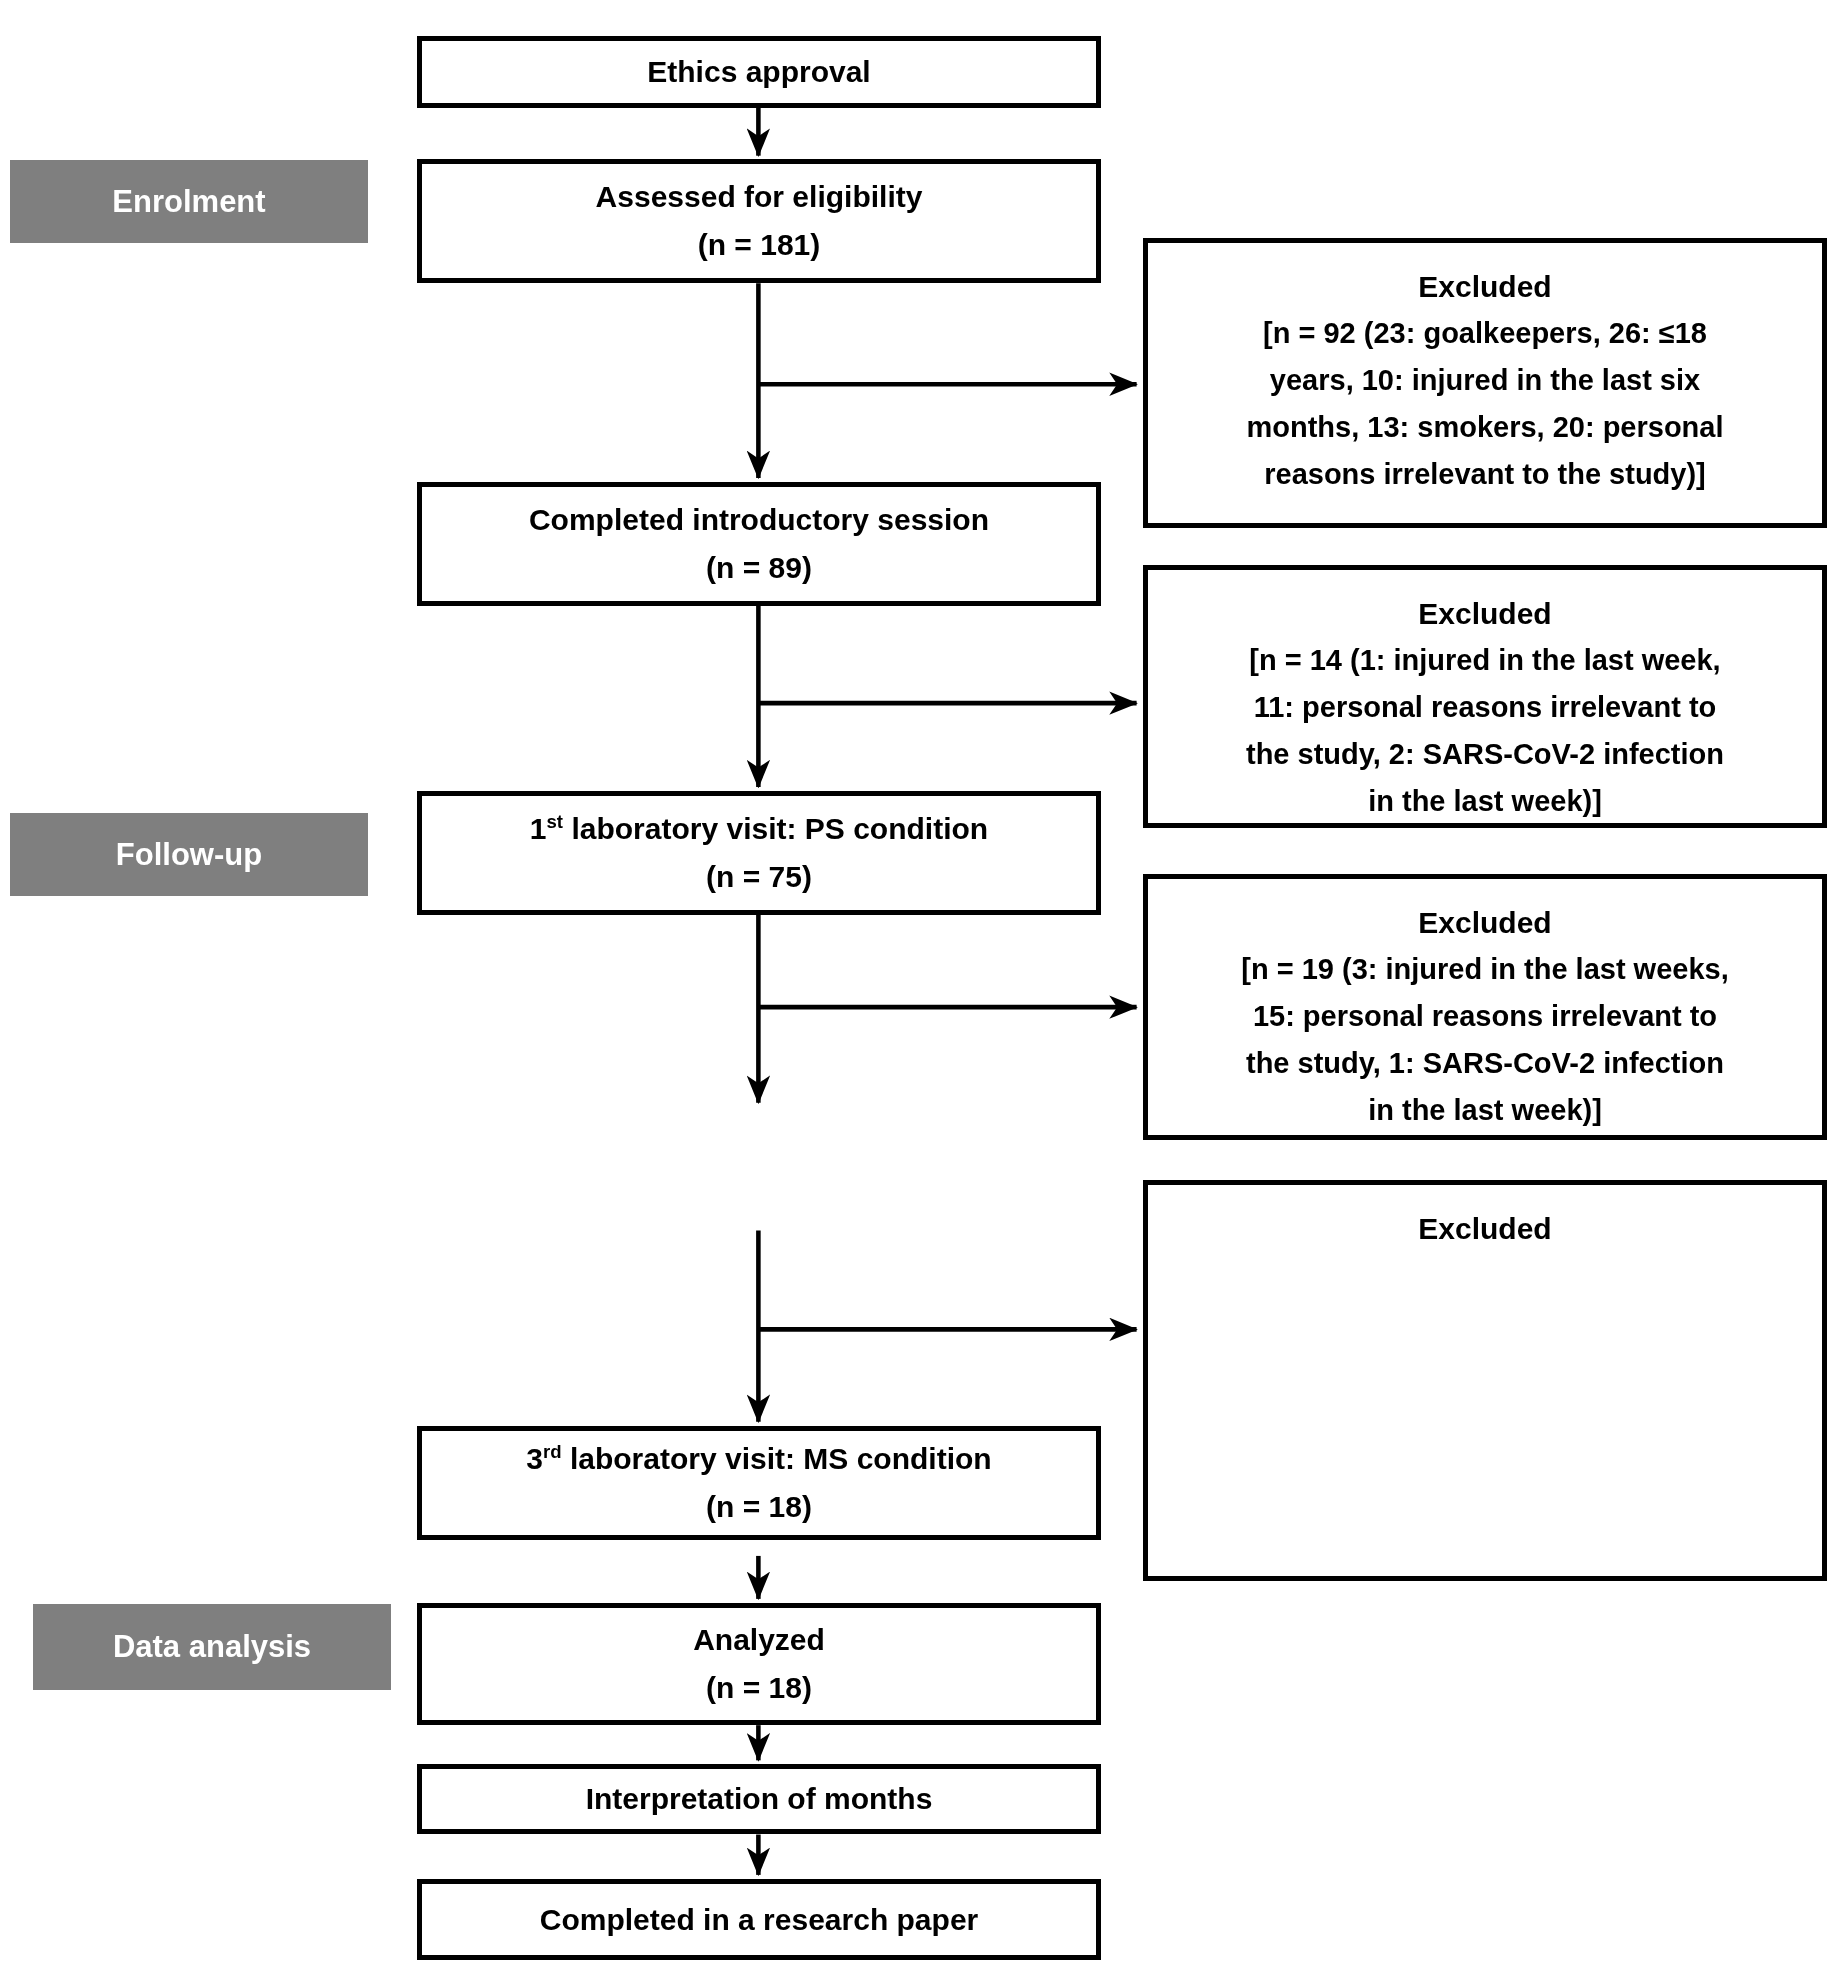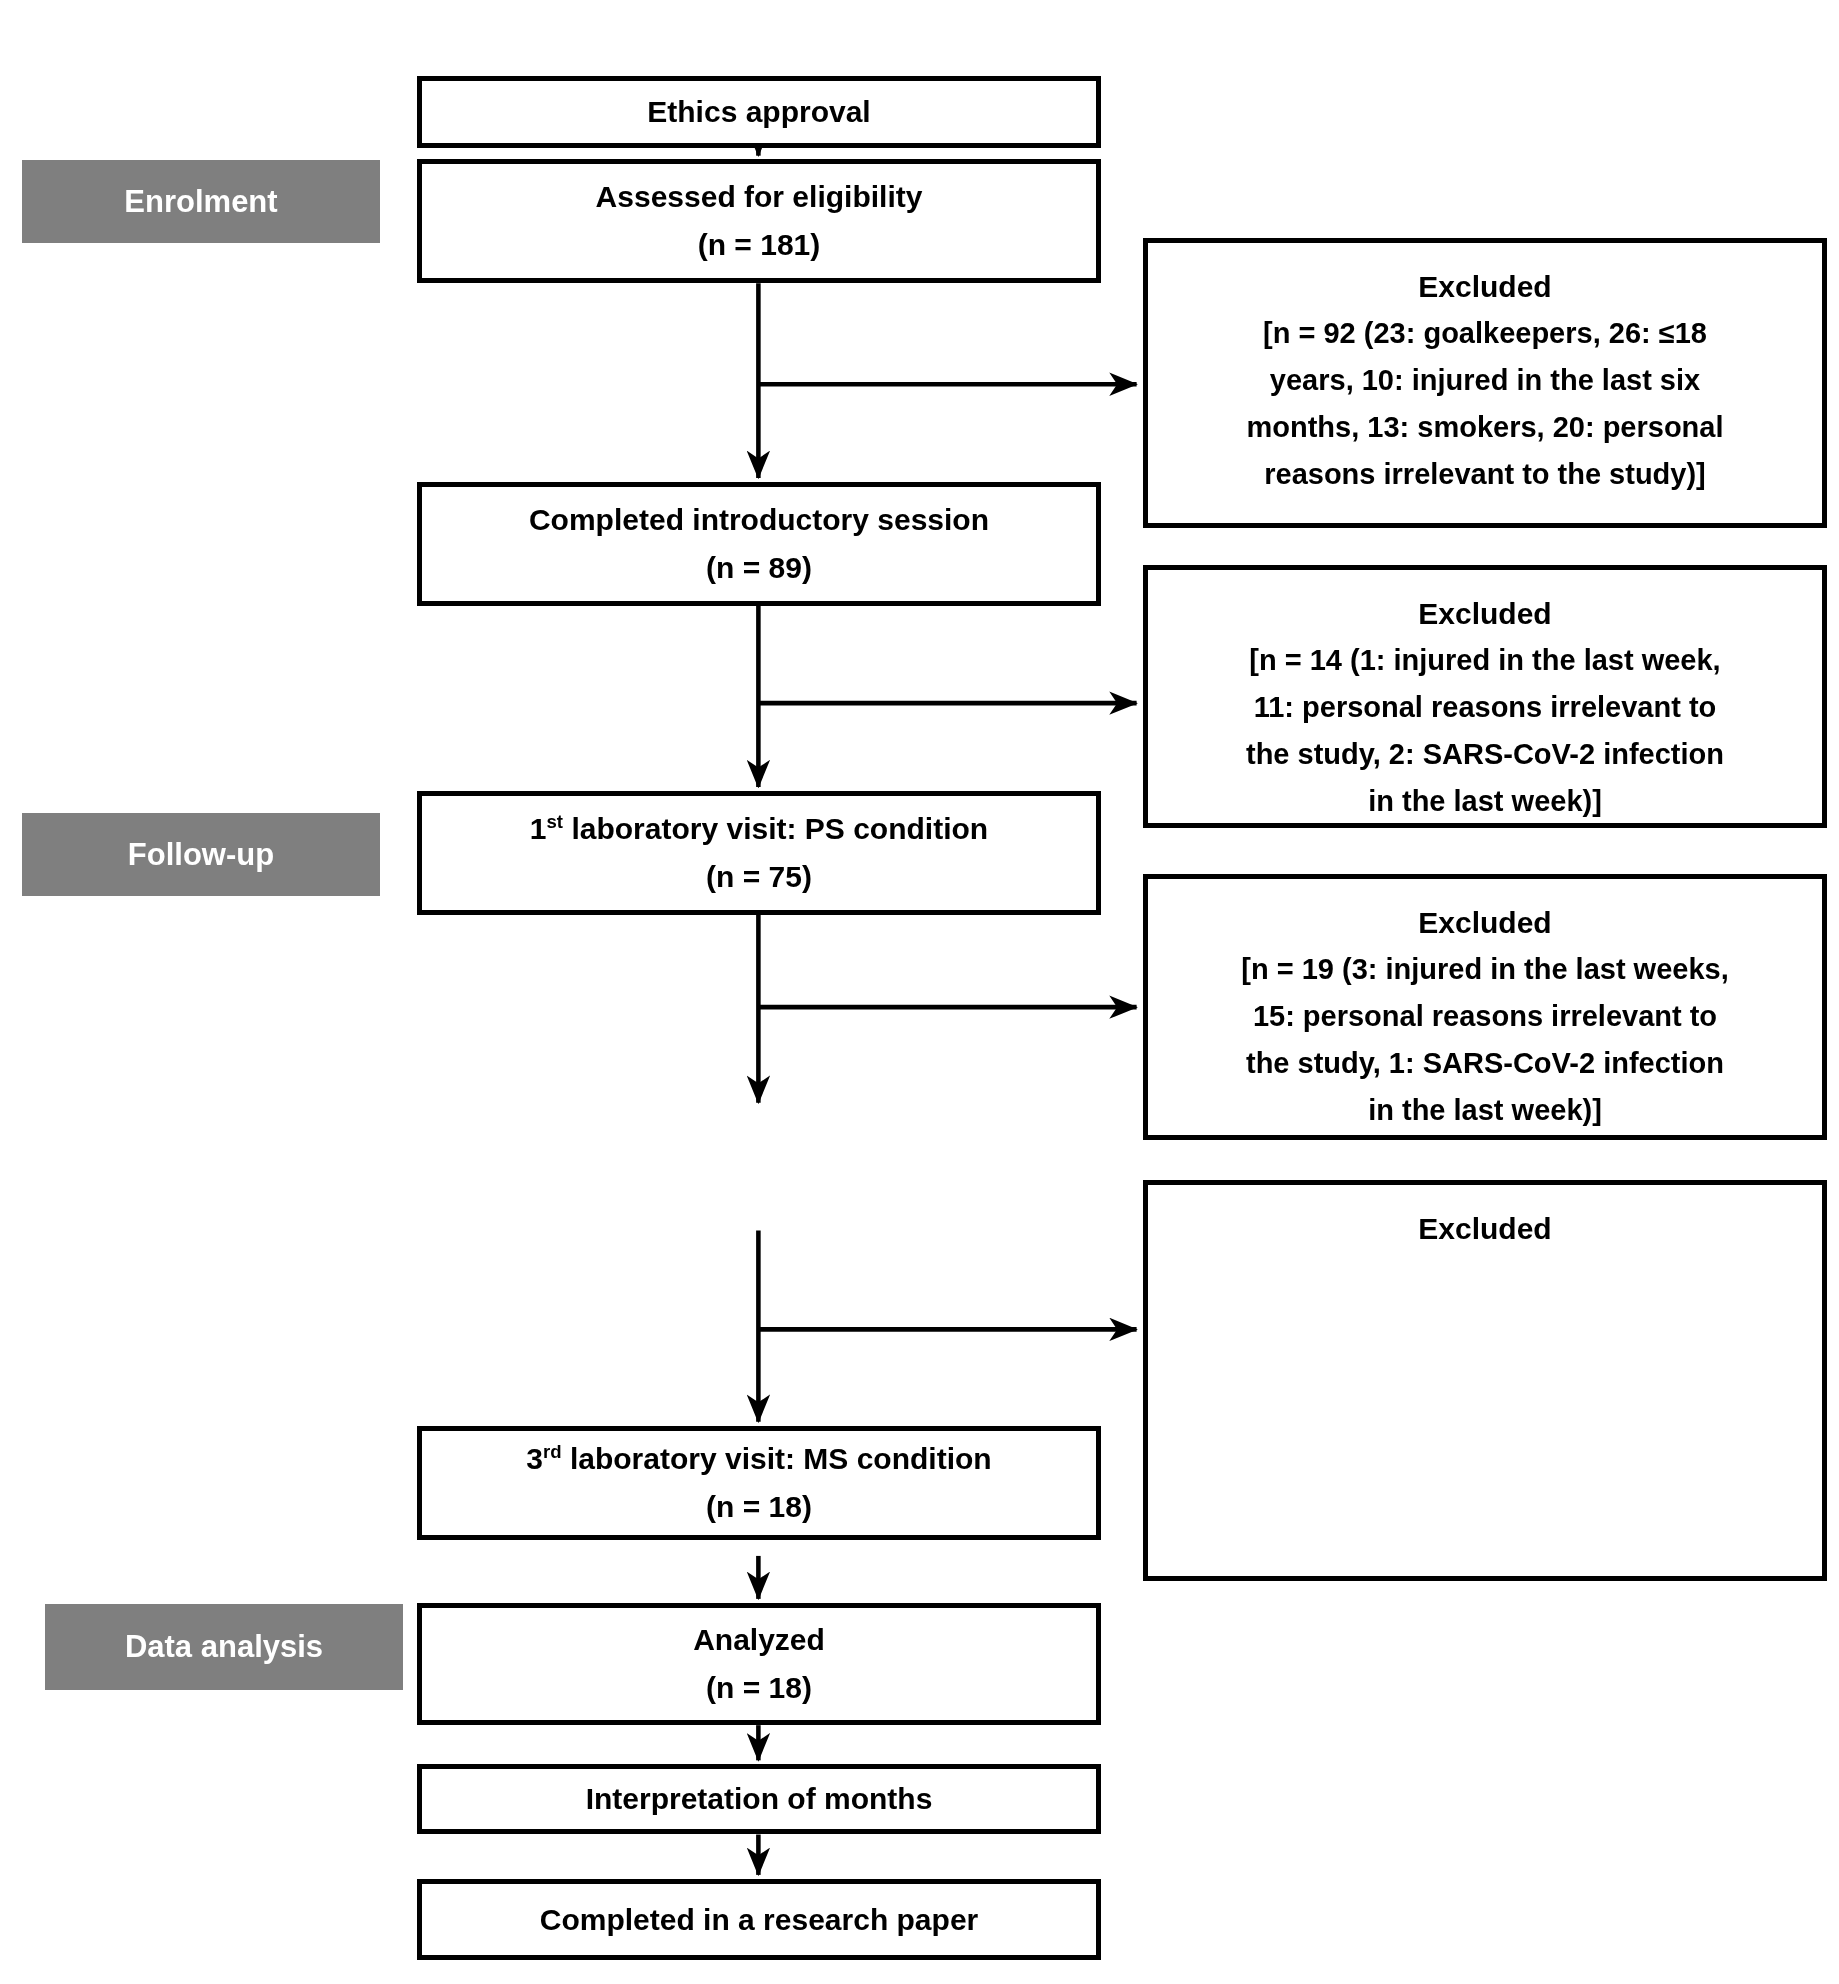--- a/index.html
+++ b/index.html
@@ -34,30 +34,30 @@
     display:flex;flex-direction:column;
     justify-content:flex-start;align-items:center;
     padding:19.5px 13px 6.5px 13px;
     text-align:center;
     font-size:29px;line-height:47px;
   }
   .excluded-title{font-size:30px;}
   .excluded-body{white-space:pre-line;}
   .stage-label{
     position:absolute;
-    left:22px;width:358px;
+    left:10px;width:358px;
     box-sizing:border-box;
     background:#7f7f7f;
     color:#ffffff;
     display:flex;justify-content:center;align-items:center;
     text-align:right;
     font-size:31px;
   }
   
-  #box-ethics        {top:36px;  height:72px;margin-top:40px;}
+  #box-ethics        {top:36px;  height:72px;}
   #box-assessed      {top:159px; height:124px;}
   #box-completed     {top:482px; height:124px;}
   #box-visit1        {top:791px;height:124px;}
   #box-visit2        {top:1107px;height:124px;}
   #box-visit3        {top:1426px;height:114px;}
   #box-analyzed      {top:1603px;height:122px;}
   #box-interpretation{top:1764px;height:70px;}
   #box-reporting     {top:1879px;height:81px;}
   #excl-1{top:238px; height:290px;}
   #excl-2{top:565px; height:263px;}

